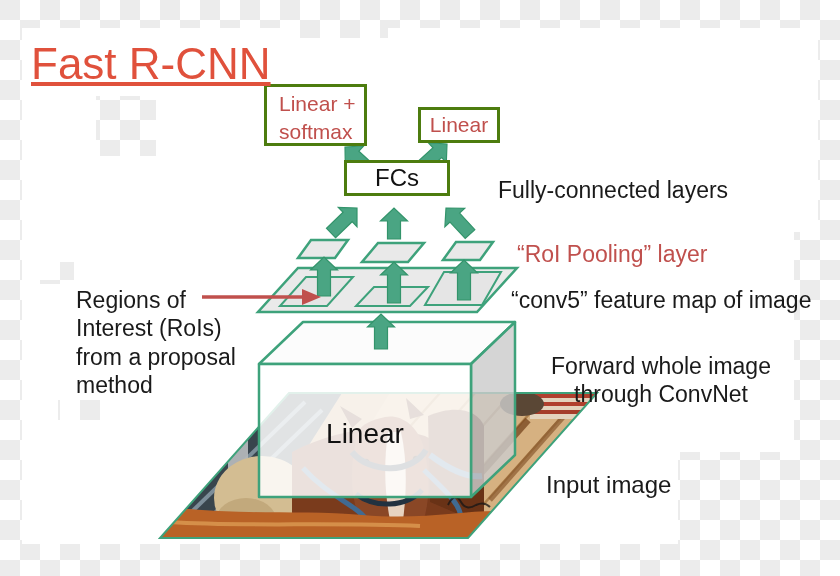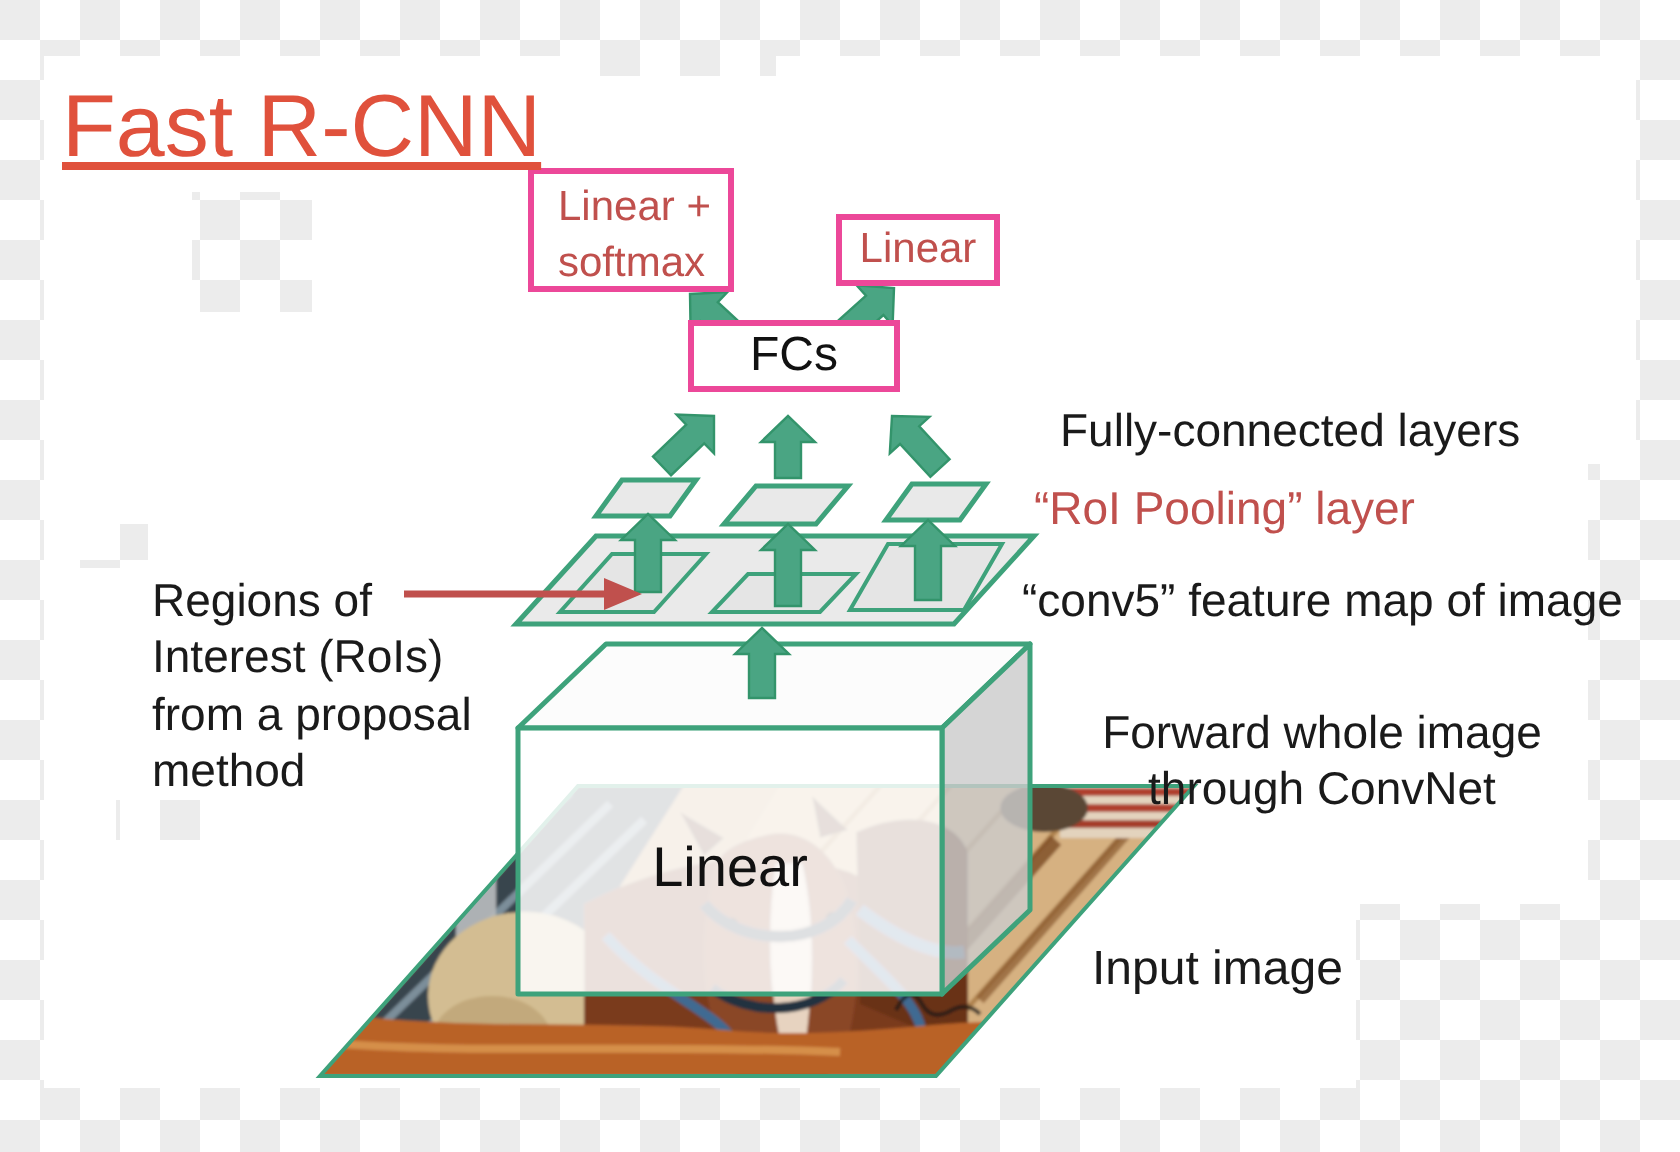--- a/index.html
+++ b/index.html
@@ -19,21 +19,21 @@
   }
   svg{position:absolute;left:0;top:0;}
   .abs{position:absolute;}
   .title{
     font-size:44px;color:#e0513c;letter-spacing:0px;line-height:1.0;
   }
   .lbl{font-size:23px;color:#1a1a1a;line-height:1.23;}
   .lbl.red{color:#c0504d;}
   .nowrap{white-space:nowrap;}
   .gbox{
-    position:absolute;background:#fff;border:3px solid #ec4899;
+    position:absolute;background:#fff;border:3px solid #4d7c0f;
     color:#c0504d;font-size:21px;line-height:1.32;box-sizing:border-box;
   }
   .gbox.center{display:flex;align-items:center;justify-content:center;}
   .fcs{color:#111;font-size:24px;}
   .convnet-label{
     font-size:28px;color:#111;text-align:center;
   }
 </style>
 </head>
 <body>
@@ -165,21 +165,21 @@
     <span>Linear</span>
   </div>
   <div class="gbox center fcs" style="left:344px;top:160px;width:106px;height:36px;">
     <span>FCs</span>
   </div>
 
   <div class="abs title" style="left:31px;top:42px;text-decoration:underline;">Fast R-CNN</div>
 
 
 
-  <div class="abs lbl nowrap" style="left:530px;top:176px;margin-top:25px;">Fully-connected layers</div>
+  <div class="abs lbl nowrap" style="left:498px;top:176px;">Fully-connected layers</div>
 
   <div class="abs lbl red nowrap" style="left:517px;top:240px;">“RoI Pooling” layer</div>
 
   <div class="abs lbl nowrap" style="left:511px;top:286px;">“conv5” feature map of image</div>
 
   <div class="abs lbl" style="left:510px;top:352px;width:302px;text-align:center;">Forward whole image through ConvNet</div>
 
   <div class="abs lbl" style="left:76px;top:286px;width:162px;">Regions of Interest (RoIs) from a proposal method</div>
 
   <div class="abs lbl" style="left:546px;top:470px;font-size:24px;">Input image</div>

